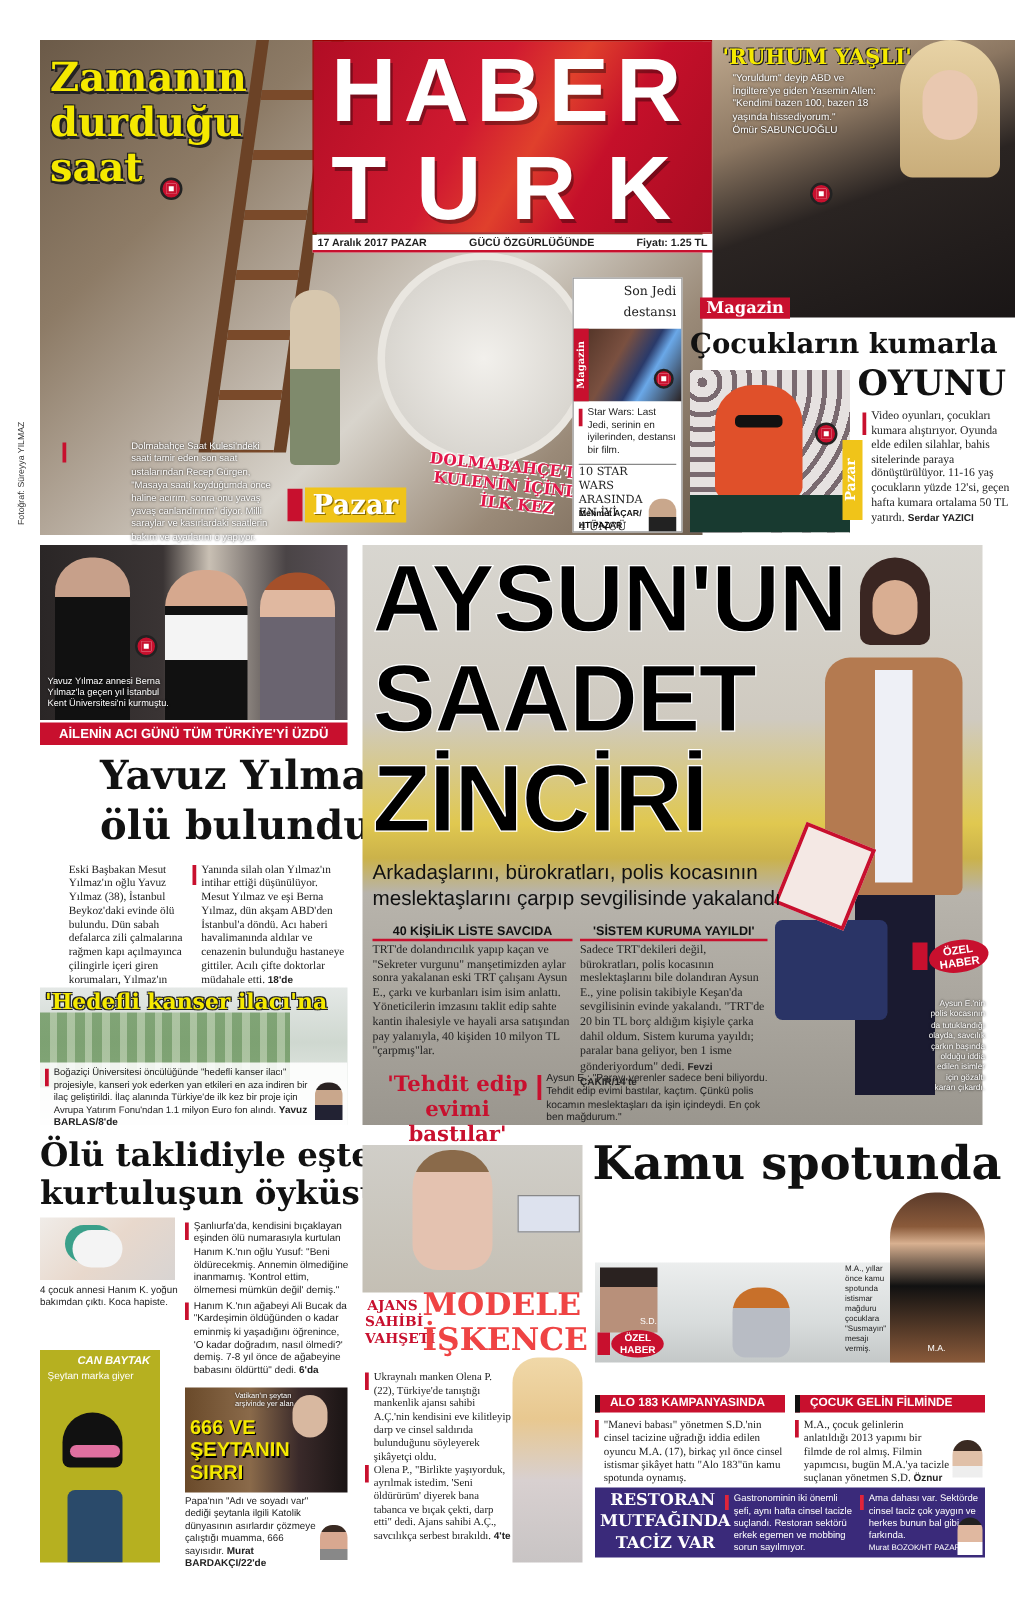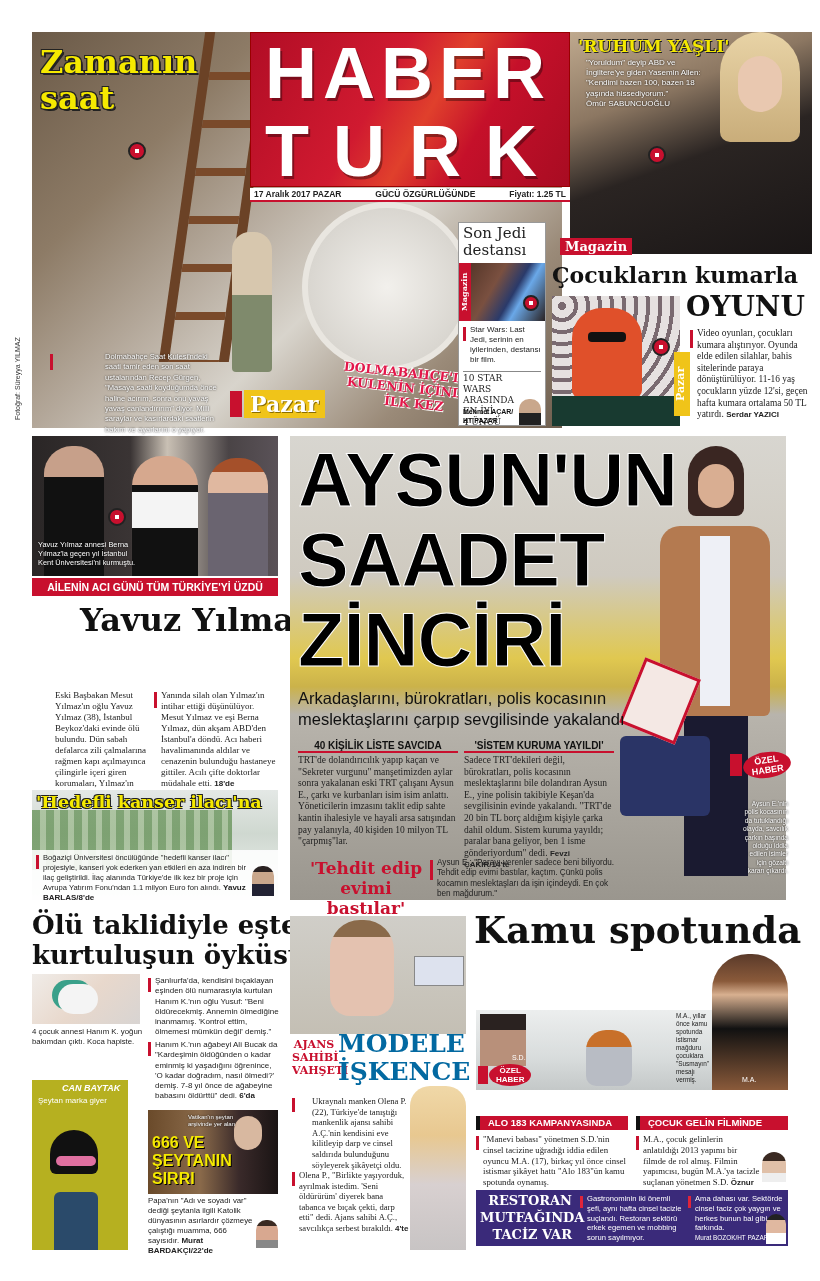--- a/index.html
+++ b/index.html
@@ -21,20 +21,21 @@
 
   <div style="position:absolute;left:270px;top:170px;width:170px;height:170px;border-radius:50%;border:6px solid #e9e6e0;background:radial-gradient(circle,#f2f0ec 0%,#d9d6d0 70%,#b9b5ad 100%);"></div>
 
   <div style="position:absolute;left:150px;top:0;width:70px;height:330px;border-left:10px solid #6b4226;border-right:10px solid #6b4226;transform:skewX(-8deg);background:repeating-linear-gradient(180deg,transparent 0 40px,#7a4a2a 40px 48px);"></div>
 
   <div style="position:absolute;left:200px;top:200px;width:40px;height:140px;background:linear-gradient(180deg,#d7c7ae 0 45%,#7f8a6c 45% 100%);border-radius:18px 18px 4px 4px;"></div>
 </div>
 
 <div class="abs serif" style="left:40px;top:44px;color:#f5e900;font-weight:bold;font-size:32px;line-height:36px;text-shadow:2px 2px 0 #222,-1px -1px 0 #222,1px -1px 0 #222,-1px 1px 0 #222;">
   <div>Zamanın</div>
+  <div>durduğu</div>
   <div>saat</div>
 </div>
 <div class="seal" style="left:128px;top:142px;"></div>
 
 <div class="abs" style="left:50px;top:352px;width:170px;display:flex;gap:4px;">
   <div style="flex:0 0 3px;background:#c8102e;height:16px;margin-top:2px"></div>
   <div class="smalltxt" style="color:#fff;font-size:7.6px;line-height:10.4px;text-shadow:0 0 2px #000;margin-left:48px;">
     <span>Dolmabahçe Saat Kulesi'ndeki saati tamir eden son saat ustalarından Recep Gürgen, "Masaya saati koyduğumda önce haline acırım, sonra onu yavaş yavaş canlandırırım" diyor. Milli saraylar ve kasırlardaki saatlerin bakım ve ayarlarını o yapıyor.</span>
     <span class="byline">Ece ULUSUM</span>
   </div>
@@ -68,21 +69,21 @@
 </div>
 <div class="abs serif" style="left:578px;top:36px;color:#f5e900;font-weight:bold;font-size:17px;text-shadow:1px 1px 0 #222,-1px -1px 0 #222;">'RUHUM YAŞLI'</div>
 <div class="abs smalltxt" style="left:586px;top:58px;width:120px;color:#fff;font-size:8px;line-height:10.2px;text-shadow:0 0 2px #000;">
   <span>"Yoruldum" deyip ABD ve İngiltere'ye giden Yasemin Allen: "Kendimi bazen 100, bazen 18 yaşında hissediyorum."</span><br>
   <span class="byline" style="font-weight:normal">Ömür SABUNCUOĞLU</span>
 </div>
 <div class="seal" style="left:648px;top:146px;"></div>
 <div class="abs serif" style="left:560px;top:238px;background:#c8102e;color:#fff;font-weight:bold;font-size:13px;padding:0 5px;line-height:17px;">Magazin</div>
 
 <div class="abs" style="left:458px;top:222px;width:88px;height:204px;border:1px solid #999;background:#fff;">
-  <div class="serif" style="font-size:15px;line-height:17px;padding:2px 4px 0;color:#222;height:40px;">Son Jedi destansı</div>
+  <div class="serif" style="font-size:10px;line-height:17px;padding:2px 4px 0;color:#222;height:40px;text-align:right;">Son Jedi destansı</div>
   <div style="position:absolute;left:0;top:40px;width:86px;height:58px;background:linear-gradient(120deg,#4a2e22 0%,#7a5040 40%,#2a3a6a 60%,#6aa8e8 70%,#2a2222 100%);">
     <div class="serif" style="position:absolute;left:0;top:0;width:12px;height:58px;background:#c8102e;color:#fff;font-size:8px;writing-mode:vertical-rl;transform:rotate(180deg);text-align:center;font-weight:bold;">Magazin</div>
     <div class="seal" style="left:64px;top:32px;width:16px;height:16px;"></div>
   </div>
   <div style="position:absolute;left:4px;top:102px;width:80px;display:flex;gap:4px;">
     <div style="flex:0 0 3px;background:#c8102e;height:14px;margin-top:2px"></div>
     <div class="smalltxt" style="font-size:8px;line-height:10px;">Star Wars: Last Jedi, serinin en iyilerinden, destansı bir film.</div>
   </div>
   <div style="position:absolute;left:4px;right:4px;top:148px;border-top:1px solid #888;"></div>
   <div class="serif" style="position:absolute;left:4px;top:150px;width:62px;font-size:9px;line-height:11px;color:#222;">10 STAR WARS ARASINDA EN İYİ 4'ÜNCÜ</div>
@@ -110,20 +111,21 @@
 <div class="photo" style="left:32px;top:436px;width:246px;height:140px;background:linear-gradient(90deg,#2a2626 0%,#3a3434 40%,#c9c0b4 55%,#4a4446 80%,#5a5258 100%);">
   <div style="position:absolute;left:12px;top:10px;width:60px;height:130px;background:linear-gradient(180deg,#c7a08a 0 24%,#111 24%);border-radius:28px 28px 0 0;"></div>
   <div style="position:absolute;left:100px;top:20px;width:66px;height:120px;background:linear-gradient(180deg,#d6a88e 0 24%,#111 24% 30%,#f4f4f4 30% 60%,#111 60%);border-radius:30px 30px 0 0;"></div>
   <div style="position:absolute;left:176px;top:22px;width:60px;height:118px;background:linear-gradient(180deg,#a5502a 0 12%,#e0b8a0 12% 30%,#6a6470 30%);border-radius:28px 28px 0 0;"></div>
   <div class="seal" style="left:76px;top:72px;"></div>
   <div class="smalltxt" style="position:absolute;left:6px;top:104px;width:100px;color:#fff;font-size:7.4px;line-height:9px;text-shadow:0 0 2px #000;">Yavuz Yılmaz annesi Berna Yılmaz'la geçen yıl İstanbul Kent Üniversitesi'ni kurmuştu.</div>
 </div>
 <div class="abs sans" style="left:32px;top:578px;width:246px;height:18px;background:#c8102e;color:#fff;font-weight:bold;font-size:10.5px;line-height:18px;text-align:center;">AİLENİN ACI GÜNÜ TÜM TÜRKİYE'Yİ ÜZDÜ</div>
 <div class="abs serif" style="left:32px;top:600px;font-size:32px;font-weight:bold;line-height:40px;color:#111;margin-left:48px;">
   <div>Yavuz Yılmaz</div>
+  <div>ölü bulundu</div>
 </div>
 <div class="abs" style="left:32px;top:690px;width:116px;display:flex;gap:20px;align-items:flex-end;">
   <div style="flex:0 0 3px;background:#c8102e;height:16px;margin-top:2px"></div>
   <div class="bodytxt" style="font-size:9px;line-height:11px;">Eski Başbakan Mesut Yılmaz'ın oğlu Yavuz Yılmaz (38), İstanbul Beykoz'daki evinde ölü bulundu. Dün sabah defalarca zili çalmalarına rağmen kapı açılmayınca çilingirle içeri giren korumaları, Yılmaz'ın vurulmuş olduğunu gördü.</div>
 </div>
 <div class="abs" style="left:154px;top:690px;width:124px;display:flex;gap:4px;">
   <div style="flex:0 0 3px;background:#c8102e;height:16px;margin-top:2px"></div>
   <div class="bodytxt" style="font-size:9px;line-height:11px;">
     <span>Yanında silah olan Yılmaz'ın intihar ettiği düşünülüyor. Mesut Yılmaz ve eşi Berna Yılmaz, dün akşam ABD'den İstanbul'a döndü. Acı haberi havalimanında aldılar ve cenazenin bulunduğu hastaneye gittiler. Acılı çifte doktorlar müdahale etti.</span>
     <span class="byline">18'de</span>
@@ -236,26 +238,26 @@
 
 <div class="photo" style="left:290px;top:916px;width:176px;height:118px;background:linear-gradient(180deg,#d0cec8 0%,#c4bfb4 100%);">
   <div style="position:absolute;left:40px;top:4px;width:64px;height:96px;border-radius:30px 30px 20px 20px;background:linear-gradient(180deg,#8a6a4a 0 18%,#e4c2b0 18%);"></div>
   <div style="position:absolute;left:124px;top:40px;width:50px;height:30px;background:#dde2ee;border:1px solid #888;"></div>
 </div>
 <div class="abs serif" style="left:292px;top:1038px;color:#c8102e;font-weight:bold;font-size:11px;line-height:13px;text-align:center;width:44px;">
   <div>AJANS</div>
   <div>SAHİBİ</div>
   <div>VAHŞETİ</div>
 </div>
-<div class="abs serif" style="left:338px;top:1030px;font-weight:bold;font-size:25px;line-height:28px;color:#0369a1;">
+<div class="abs serif" style="left:338px;top:1030px;font-weight:bold;font-size:25px;line-height:28px;color:#ef4444;">
   <div>MODELE</div>
   <div>İŞKENCE</div>
 </div>
 <div class="photo" style="left:410px;top:1086px;width:56px;height:164px;background:linear-gradient(180deg,#f0d8a8 0%,#e8c890 30%,#d8d0d0 60%,#c8c4c4 100%);border-radius:20px 20px 0 0;"></div>
-<div class="abs" style="left:292px;top:1096px;width:118px;display:flex;gap:17px;">
+<div class="abs" style="left:292px;top:1096px;width:118px;display:flex;gap:4px;">
   <div style="flex:0 0 3px;background:#c8102e;height:14px;margin-top:2px"></div>
   <div class="bodytxt" style="font-size:8.6px;line-height:10.6px;">Ukraynalı manken Olena P. (22), Türkiye'de tanıştığı mankenlik ajansı sahibi A.Ç.'nin kendisini eve kilitleyip darp ve cinsel saldırıda bulunduğunu söyleyerek şikâyetçi oldu.</div>
 </div>
 <div class="abs" style="left:292px;top:1170px;width:118px;display:flex;gap:4px;">
   <div style="flex:0 0 3px;background:#c8102e;height:14px;margin-top:2px"></div>
   <div class="bodytxt" style="font-size:8.6px;line-height:10.6px;">
     <span>Olena P., "Birlikte yaşıyorduk, ayrılmak istedim. 'Seni öldürürüm' diyerek bana tabanca ve bıçak çekti, darp etti" dedi. Ajans sahibi A.Ç., savcılıkça serbest bırakıldı.</span>
     <span class="byline">4'te</span>
   </div>
 </div>

